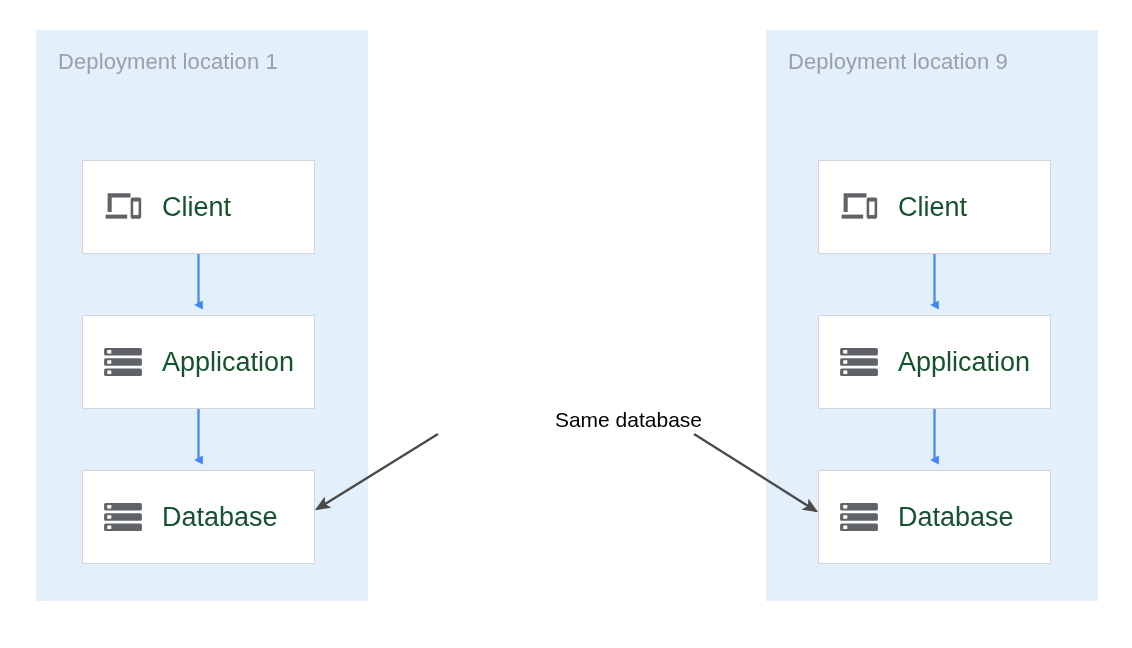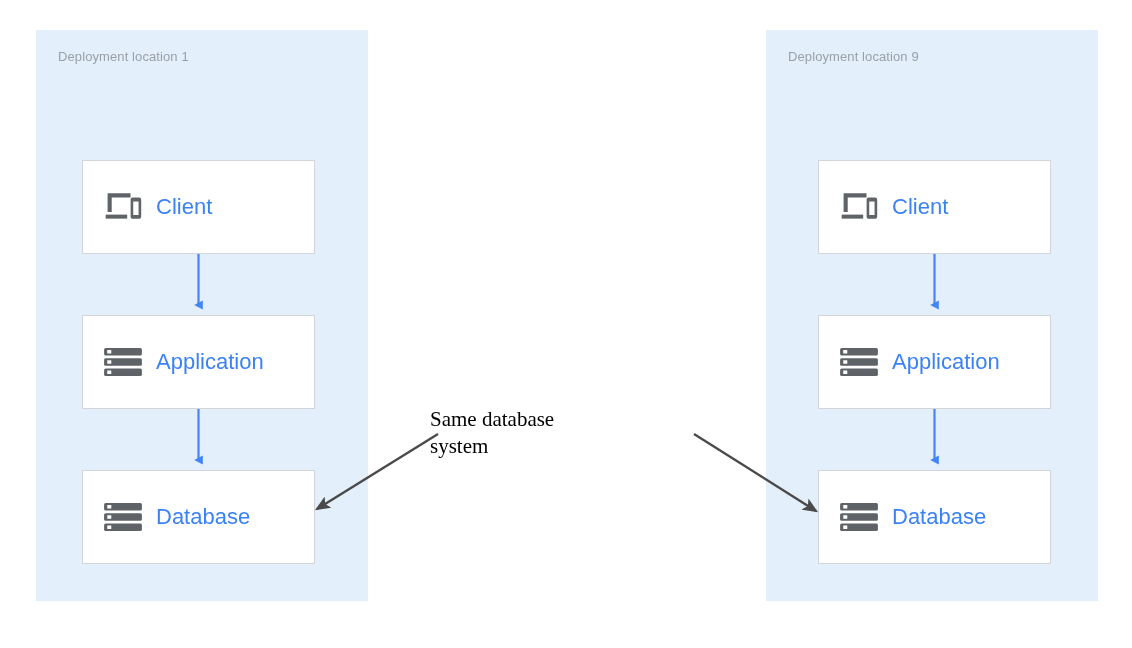--- a/index.html
+++ b/index.html
@@ -27,21 +27,21 @@
     position: absolute;
     background: #e3effb;
   }
   #zone-1 { left: 36px;  top: 30px; width: 332px; height: 571px; }
   #zone-2 { left: 766px; top: 30px; width: 332px; height: 571px; }
 
   .zone-label {
     position: absolute;
     left: 22px;
     top: 19px;
-    font-size: 13px;
+    font-size: 22px;
     color: #9aa0a6;
     letter-spacing: 0.1px;
     white-space: nowrap;
   }
 
   
   .node {
     position: absolute;
     width: 233px;
     height: 94px;
@@ -59,47 +59,46 @@
   #n2-app     { left: 818px; top: 315px; }
   #n2-db      { left: 818px; top: 470px; }
 
   .node-icon {
     width: 42px;
     height: 42px;
     flex: 0 0 42px;
     display: block;
   }
   .node-label {
-    margin-left: 12px;
-    font-size: 22px;
-    color: #3b82f6;
+    margin-left: 18px;
+    font-size: 27px;
+    color: #14532d;
     line-height: 1;
     white-space: nowrap;
   }
 
   
   #connectors {
     position: absolute;
     left: 0; top: 0;
     width: 1132px;
     height: 648px;
     pointer-events: none;
   }
 
   
   #annotation {
     position: absolute;
     left: 430px;
     top: 406px;
     width: 272px;
-    text-align: left;
+    text-align: right;
     font-size: 21px;
     line-height: 27px;
     color: #000000;
-    font-family: Liberation Serif, serif;
   }
 </style>
 </head>
 <body>
 
 <div id="canvas">
 
   <div class="zone" id="zone-1">
     <div class="zone-label">Deployment location 1</div>
   </div>
@@ -201,16 +200,15 @@
       <rect x="1.2" y="9.85" width="21.6" height="4.3" rx="0.9" fill="#5f6368"></rect>
       <rect x="3.0" y="11.0" width="2.3" height="2.0" fill="#ffffff"></rect>
       <rect x="1.2" y="15.7" width="21.6" height="4.3" rx="0.9" fill="#5f6368"></rect>
       <rect x="3.0" y="16.85" width="2.3" height="2.0" fill="#ffffff"></rect>
     </svg>
     <span class="node-label">Database</span>
   </div>
 
   <div id="annotation">
     <div>Same database</div>
-    <div>system</div>
   </div>
 
 </div>
 
 </body></html>

